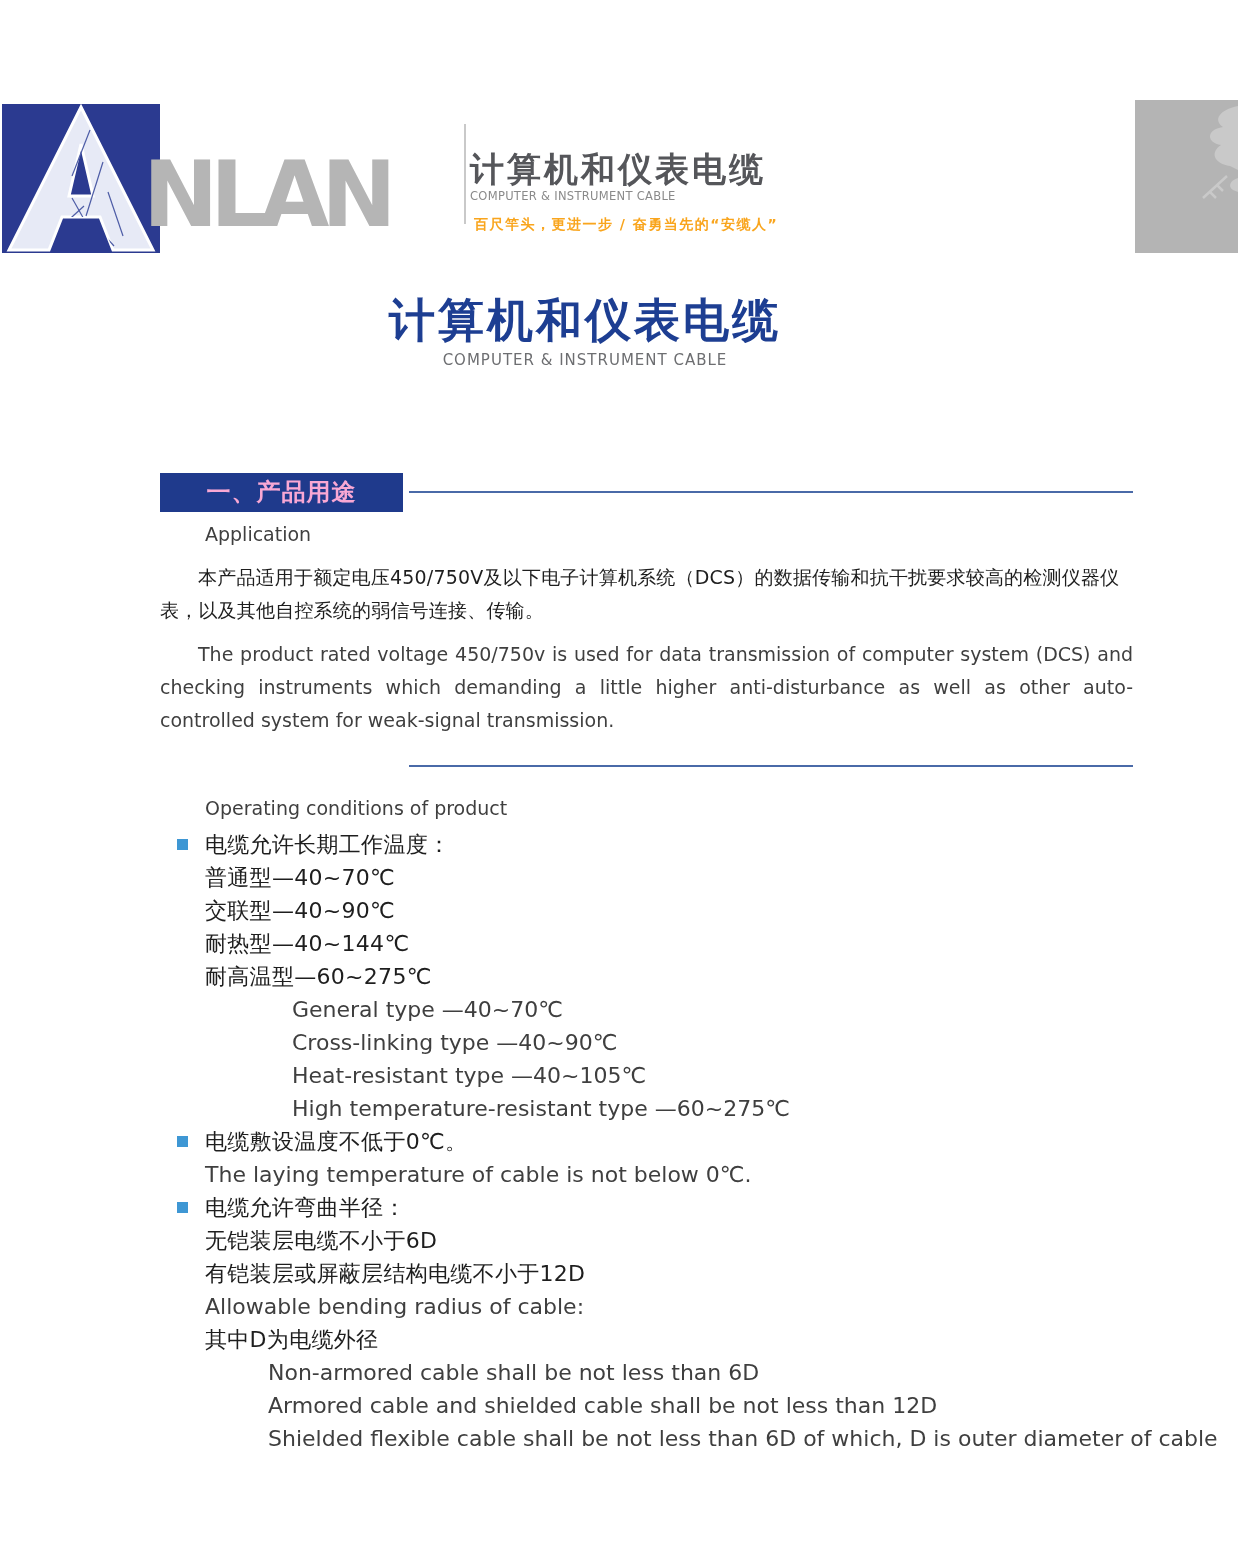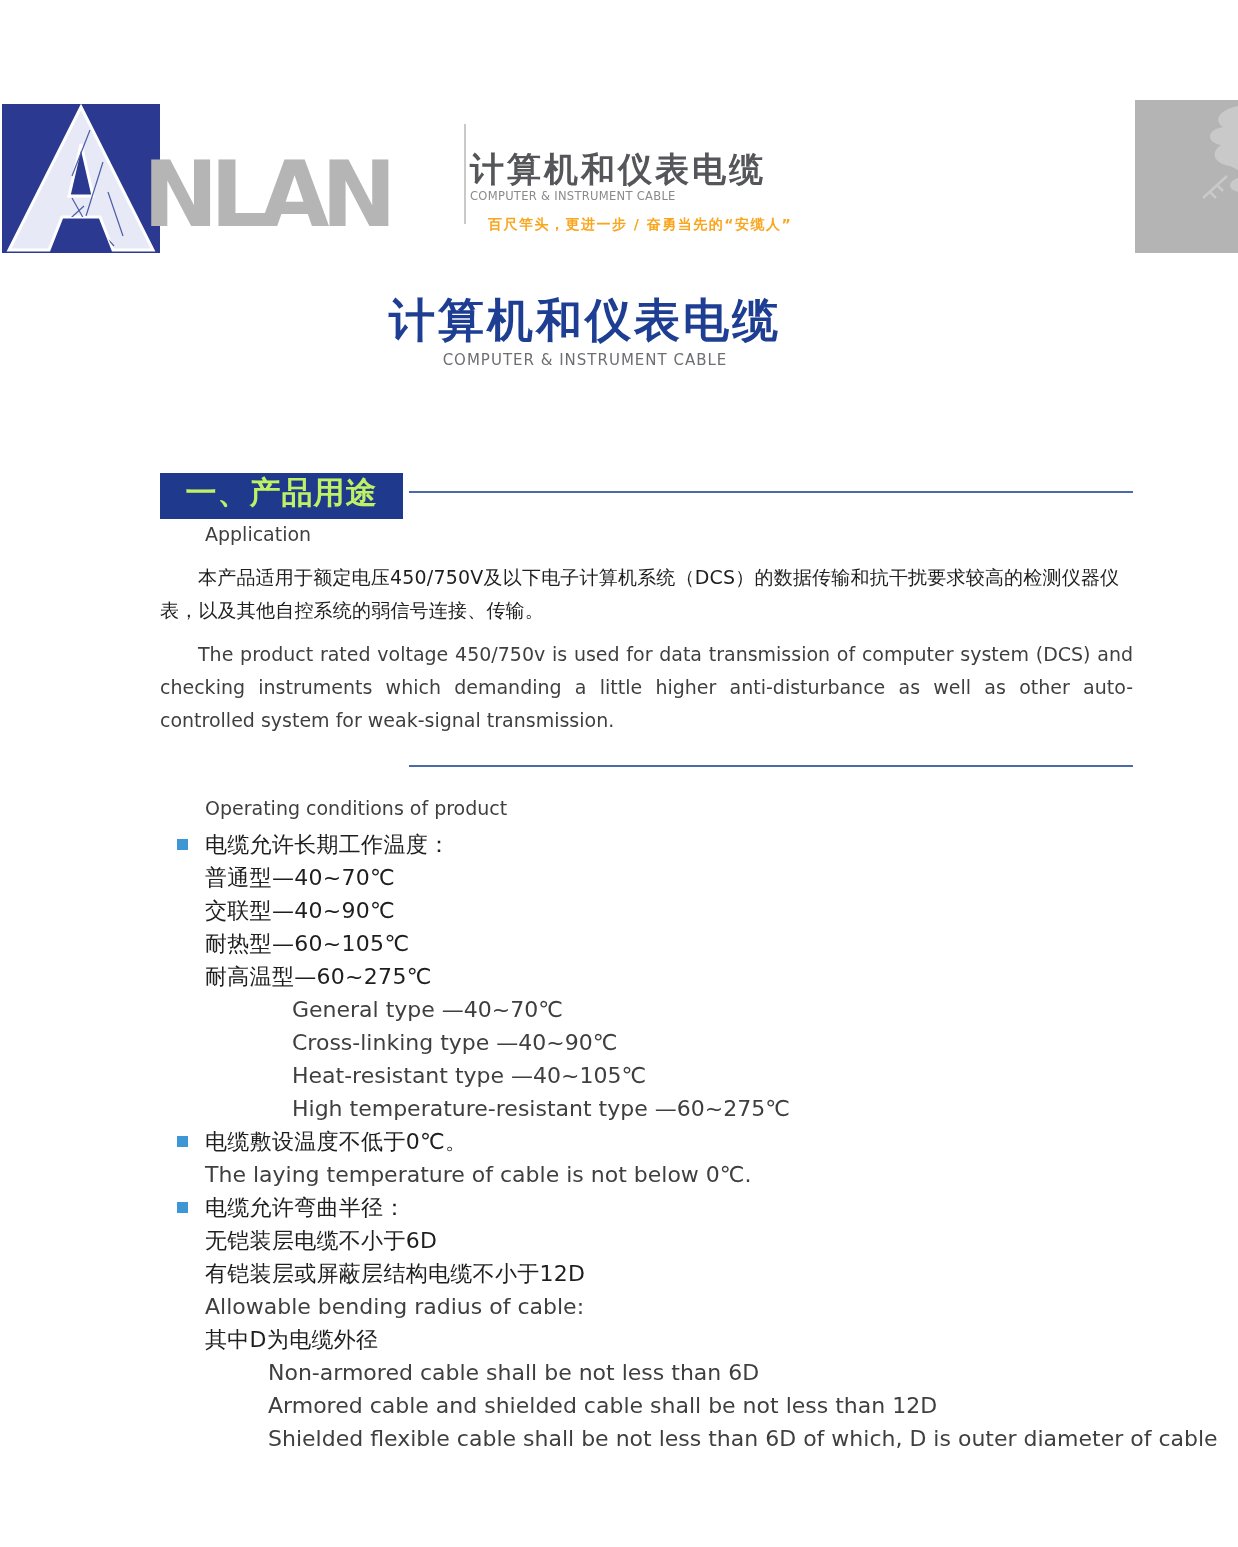--- a/index.html
+++ b/index.html
@@ -12,33 +12,33 @@
   .logo-square { position:absolute; left:2px; top:104px; width:158px; height:149px; background:#2b3a90; }
   .logo-square svg { display:block; width:100%; height:100%; }
   .logo-rest {
     position:absolute; left:143px; top:150px; font-size:90px; font-weight:bold;
     color:#b5b5b5; letter-spacing:-8px; line-height:1.0; white-space:nowrap;
   }
   .logo-divider { position:absolute; left:464px; top:124px; width:2px; height:100px; background:#c9c9c9; }
   .header-titles { position:absolute; left:470px; top:150px; }
   .ht-zh { font-size:34px; font-weight:bold; color:#55565a; letter-spacing:3px; line-height:38px; white-space:nowrap; }
   .ht-en { font-size:11.5px; color:#8a8a8a; letter-spacing:0.3px; margin-top:1px; white-space:nowrap; }
-  .ht-tag { margin-top:13px; margin-left:18px; font-size:14px; font-weight:bold; color:#f9a51d; letter-spacing:1.5px; white-space:nowrap; }
+  .ht-tag { margin-top:13px; margin-left:4px; font-size:14px; font-weight:bold; color:#f9a51d; letter-spacing:1.5px; white-space:nowrap; }
   .header-photo { position:absolute; left:1135px; top:100px; width:103px; height:153px; }
   .header-photo svg { display:block; width:100%; height:100%; }
   
   .page-title-block { position:absolute; left:0; top:292px; width:1170px; text-align:center; }
   .page-title-block h1 { font-size:46px; font-weight:bold; color:#1d3e92; letter-spacing:3px; line-height:56px; }
   .page-title-en { font-size:15px; color:#6d6e71; letter-spacing:1px; margin-top:3px; }
   
   .content { position:absolute; left:160px; top:473px; width:973px; }
   .sec-bar { position:relative; height:39px; }
   .sec-box {
-    position:absolute; left:0; top:0; width:243px; height:46px; background:#1f3a8c;
-    color:#bef264; font-size:31px; font-weight:bold; text-align:center; line-height:39px; letter-spacing:1px;
+    position:absolute; left:0; top:0; width:243px; height:39px; background:#1f3a8c;
+    color:#f9a8d4; font-size:24px; font-weight:bold; text-align:center; line-height:39px; letter-spacing:1px;
   }
   .sec-rule { position:absolute; left:249px; right:0; top:18px; height:2px; background:#4a6aa8; }
   .sec-sub { margin:9px 0 0 45px; font-size:19px; color:#3f3f3f; line-height:26px; }
   .para-zh { margin-top:14px; font-size:19px; line-height:33px; color:#1e1e1e; text-indent:2em; letter-spacing:0.2px; }
   .para-en { margin-top:11px; font-size:19px; line-height:33px; color:#3f3f3f; text-align:justify; text-indent:2em; }
   .sec-bar.second { margin-top:10px; }
   .list { margin-top:7px; }
   .row { position:relative; min-height:33px; line-height:33px; font-size:22px; white-space:nowrap; }
   .row.zh { color:#1e1e1e; letter-spacing:0.3px; }
   .row.en { color:#3f3f3f; }
@@ -112,21 +112,21 @@
     <div class="sec-sub">Operating conditions of product</div>
 
     <div class="list">
 
       <div class="row zh p1">
         <span class="sq"></span>
         <span>电缆允许长期工作温度：</span>
       </div>
       <div class="row zh p1">普通型—40~70℃</div>
       <div class="row zh p1">交联型—40~90℃</div>
-      <div class="row zh p1">耐热型—60~105℃</div>
+      <div class="row zh p1">耐热型—40~144℃</div>
       <div class="row zh p1">耐高温型—60~275℃</div>
       <div class="row en p2">General type —40~70℃</div>
       <div class="row en p2">Cross-linking type —40~90℃</div>
       <div class="row en p2">Heat-resistant type —40~105℃</div>
       <div class="row en p2">High temperature-resistant type —60~275℃</div>
 
       <div class="row zh p1">
         <span class="sq"></span>
         <span>电缆敷设温度不低于0℃。</span>
       </div>

